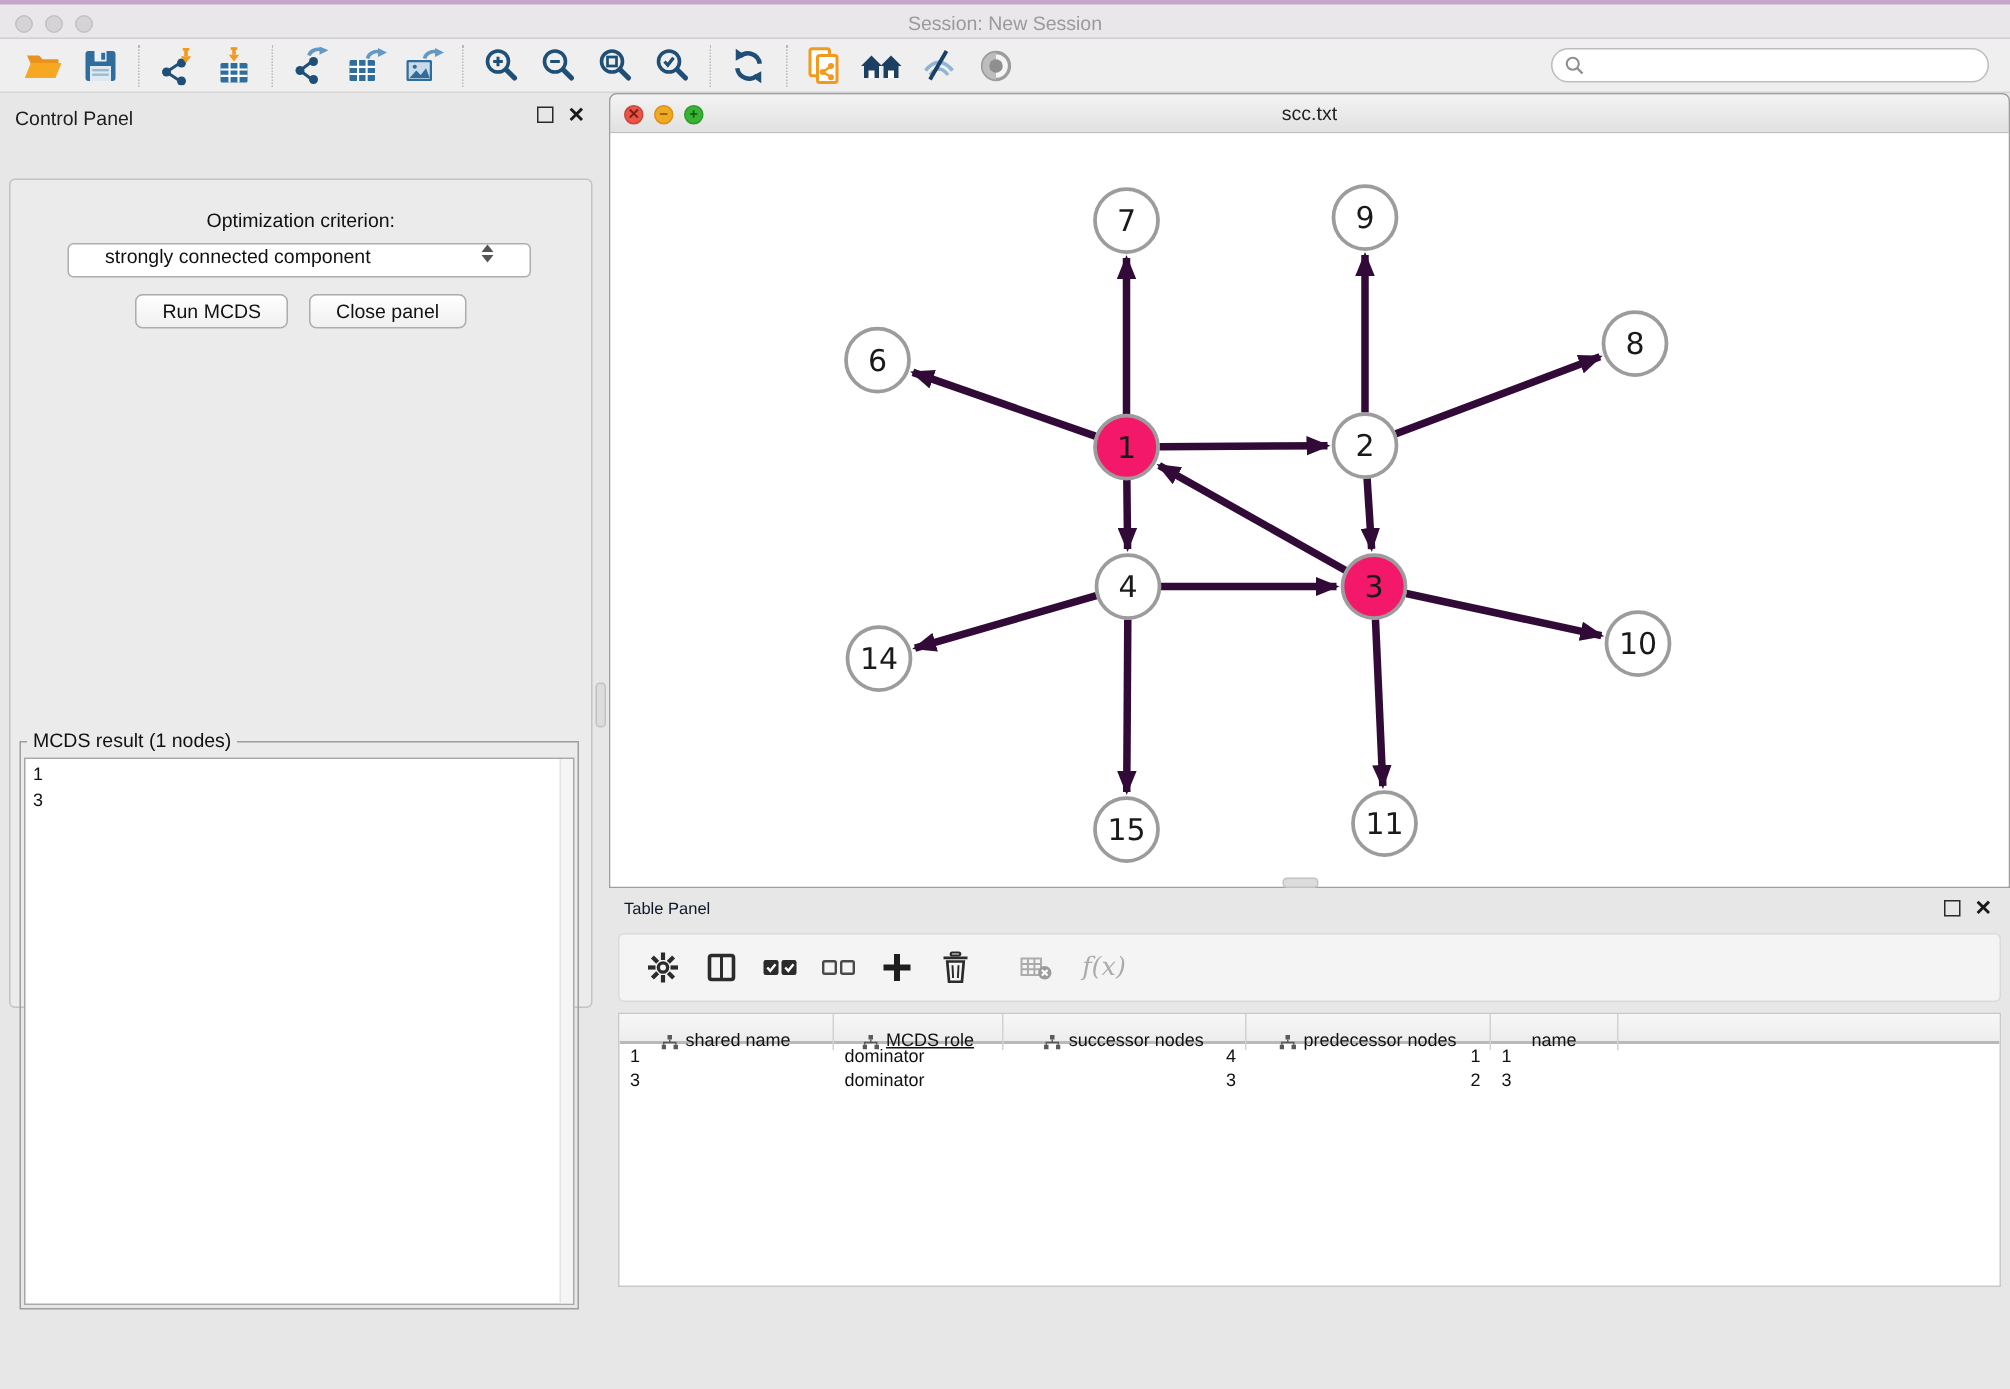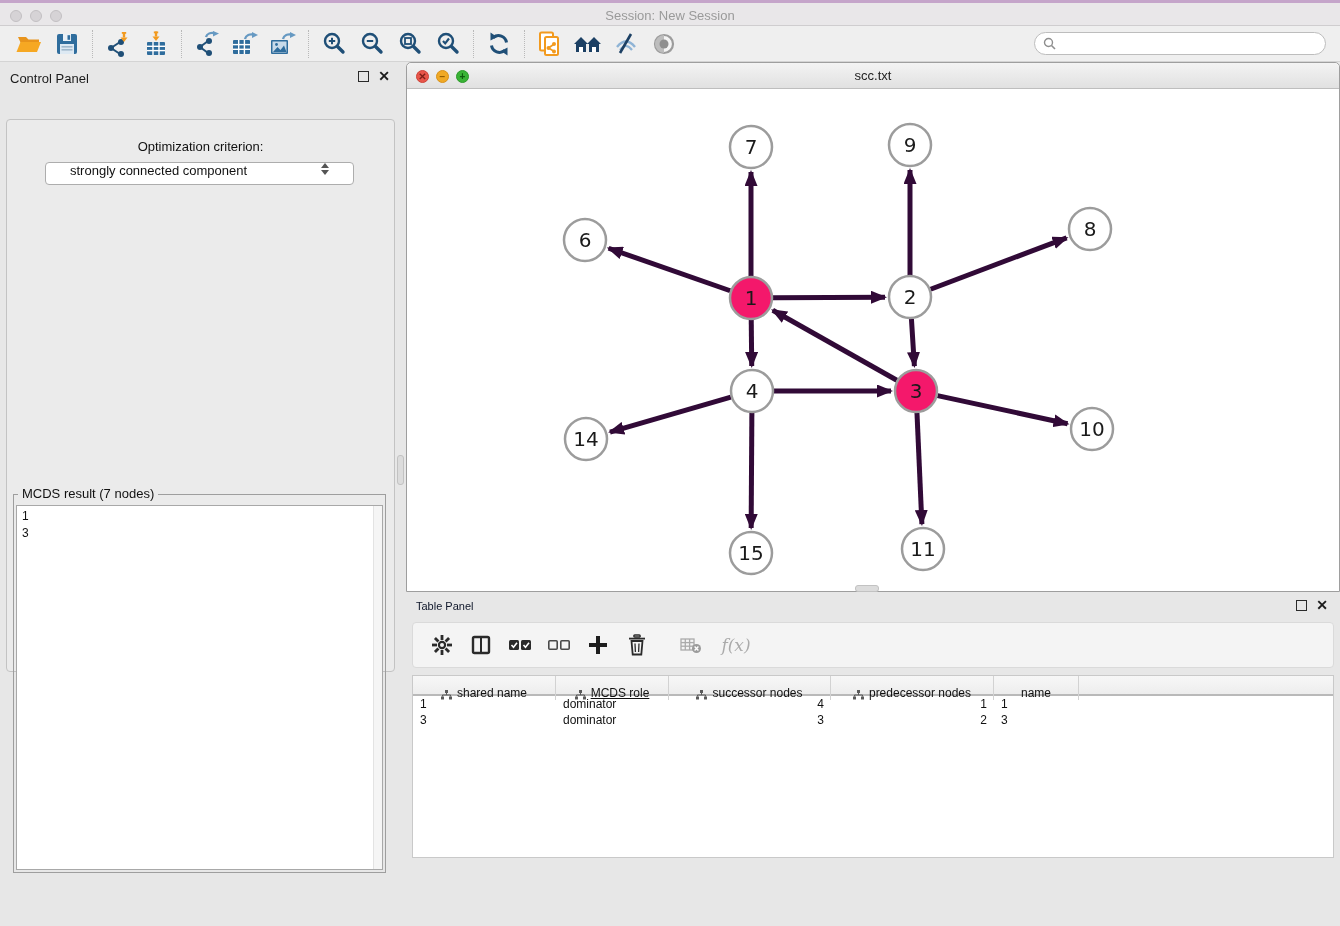--- a/index.html
+++ b/index.html
@@ -283,22 +283,26 @@
     </div>
     <div class="panel-body">
       <div class="opt-label">Optimization criterion:</div>
       <div class="dropdown">
         <span>strongly connected component</span>
         <span class="dd-arrows">
             <i class="dd-up"></i>
             <i class="dd-down"></i>
           </span>
       </div>
+      <div class="btn-row">
+        <button class="pbtn">Run MCDS</button>
+        <button class="pbtn">Close panel</button>
+      </div>
       <div class="result-group">
-        <div class="result-legend">MCDS result (7 nodes)</div>
+        <div class="result-legend">MCDS result (1 nodes)</div>
         <div class="result-text" id="result-text">
           <div class="result-scroll"></div>
         <div>1</div>
             <div>3</div>
           </div>
       </div>
     </div>
   </div>
 
   <div class="net-window">

